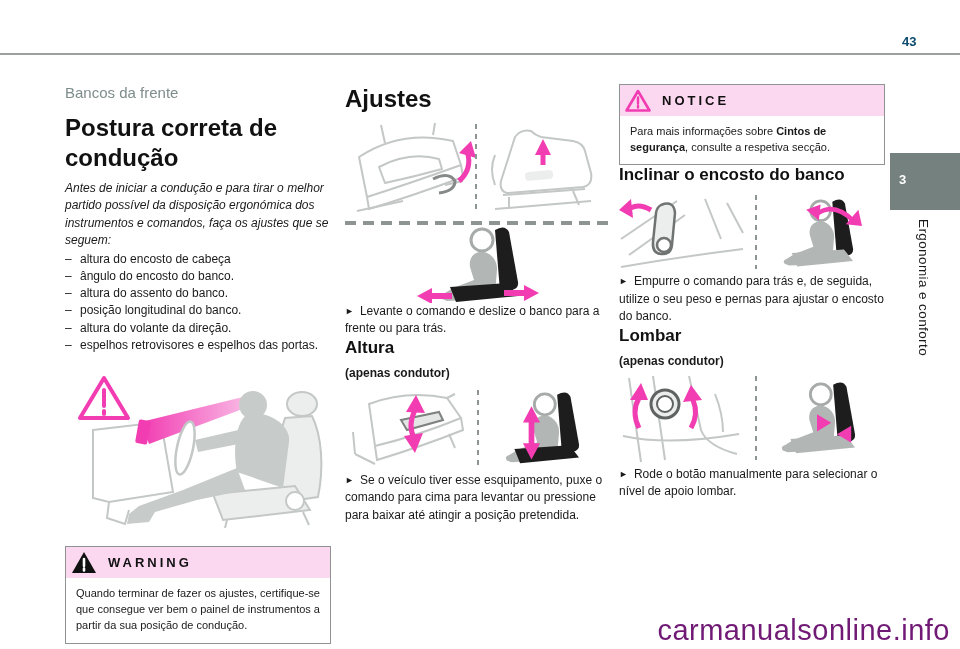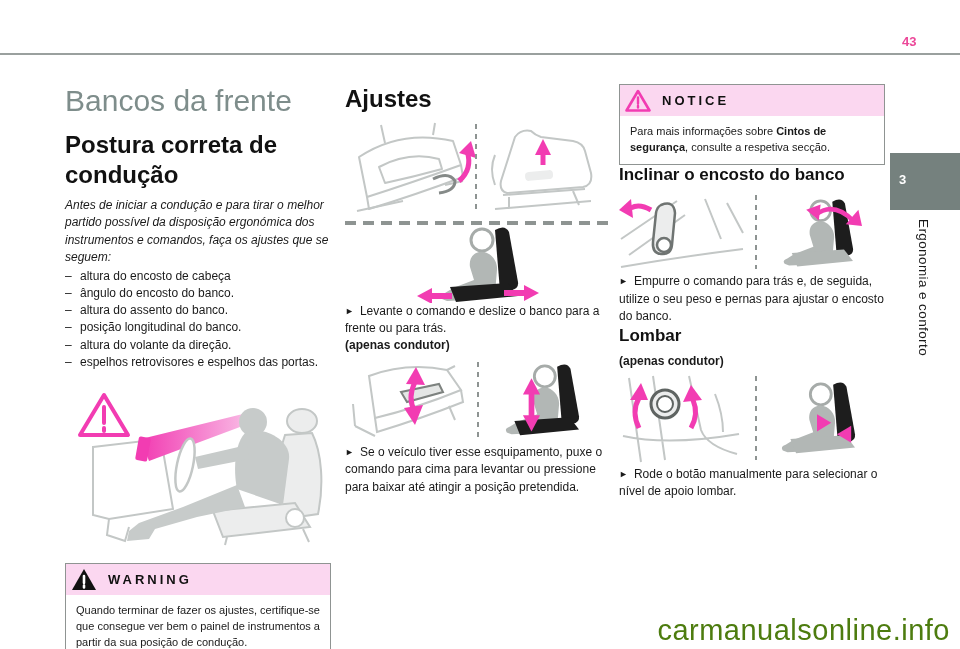--- a/index.html
+++ b/index.html
@@ -2,59 +2,59 @@
 <html><head>
 <meta charset="utf-8">
 <style>
   * { box-sizing: border-box; }
   html,body { margin:0; padding:0; background:#fff; }
   .page {
     position:relative; width:960px; height:649px; background:#fff;
     font-family:"Liberation Sans", sans-serif; color:#1a1a1a; overflow:hidden;
   }
   .header-rule { position:absolute; left:0; top:53px; width:960px; height:2px; background:#9aa09e; }
-  .page-number { position:absolute; left:902px; top:34px; font-size:13px; font-weight:700; color:#ec4899; }
+  .page-number { position:absolute; left:902px; top:34px; font-size:13px; font-weight:700; color:#0c4a6e; }
 
   .chapter-tab {
     position:absolute; left:890px; top:153px; width:70px; height:57px;
     background:#75817e; color:#fff;
   }
   .chapter-tab .num { position:absolute; left:9px; top:19px; font-size:13px; font-weight:700; }
   .chapter-vertical {
     position:absolute; left:916px; top:219px; height:210px;
     writing-mode:vertical-rl; font-size:13.5px; color:#1a1a1a; letter-spacing:0.4px;
   }
 
   .col { position:absolute; top:84px; width:266px; }
   .col-left { left:65px; }
   .col-mid { left:345px; }
   .col-right { left:619px; }
 
-  h1.doc-title { font-size:30px; font-weight:400; color:#7e8d8b; margin:0 0 12px; }
+  h1.doc-title { font-size:15px; font-weight:400; color:#7e8d8b; margin:0 0 12px; }
   h2.h2 { font-size:24px; font-weight:700; margin:0 0 7px; line-height:1.24; color:#111; }
   h3.h3 { font-size:17px; font-weight:700; margin:0 0 8px; color:#111; }
   p.body-text { font-size:12px; line-height:1.46; margin:0;font-style:italic; }
   ul.dash-list { list-style:none; margin:1px 0 0; padding:0; font-size:12px; line-height:1.44; }
   ul.dash-list li { display:flex; }
   ul.dash-list .dash { width:15px; flex:0 0 15px; }
   p.note { font-size:12px; font-weight:700; margin:0 0 6px; }
   p.instruction { font-size:12px; line-height:1.46; margin:0; }
   p.instruction .marker { font-size:9px; margin-right:6px; position:relative; top:-1px; }
 
   .alert-box { border:1.5px solid #8f9492; background:#fff; }
   .alert-head { background:#fbd7f0; display:flex; align-items:center; gap:11px; padding:4px 5px; height:31px; }
   .alert-title { font-size:13px; font-weight:700; letter-spacing:3px; color:#111; }
   .alert-body { padding:7px 10px 9px; font-size:11px; line-height:1.47; }
 
   .figure { display:block; margin:0; }
   .mt2{margin-top:2px;} .mt4{margin-top:4px;} .mt6{margin-top:6px;} .mt8{margin-top:8px;}
   .mt10{margin-top:10px;} .mt12{margin-top:12px;} .mt14{margin-top:14px;} .mt16{margin-top:16px;}
 
   .watermark {
-    position:absolute; right:10px; bottom:2px; font-size:29px; color:#4d7c0f;
+    position:absolute; right:10px; bottom:2px; font-size:29px; color:#701a75;
     letter-spacing:0.5px;
   }
 </style>
 </head>
 <body>
 
 <div class="page">
 
   <svg width="0" height="0" style="position:absolute" aria-hidden="true">
     <defs>
@@ -188,20 +188,21 @@
           <rect x="66" y="63" width="20" height="6"></rect>
           <polygon points="86,58 101,66 86,74"></polygon>
         </g>
       </g>
     </svg>
 
     <p class="instruction mt6">
       <span class="marker">►</span><span>Levante o comando e deslize o banco para a frente ou para trás.</span>
     </p>
 
+    <h3 class="h3 mt16">Altura</h3>
     <p class="note">(apenas condutor)</p>
 
     <svg class="figure mt8" width="266" height="84" viewBox="0 0 266 84">
       <g fill="none" stroke="#c3c7c6" stroke-width="2">
         <path d="M24 16 Q62 2 102 10 L116 30 Q72 48 30 58 Z" fill="#fff"></path>
         <path d="M30 58 L32 72 Q78 58 118 42 L116 30"></path>
         <path d="M10 66 L30 76 M10 66 L8 44 M104 46 L110 60 M102 10 L110 6"></path>
       </g>
       <path d="M56 32 L94 24 L98 32 L62 42 Z" fill="#e4e6e5" stroke="#7d827f" stroke-width="2"></path>
       <g fill="#f23cb2">

